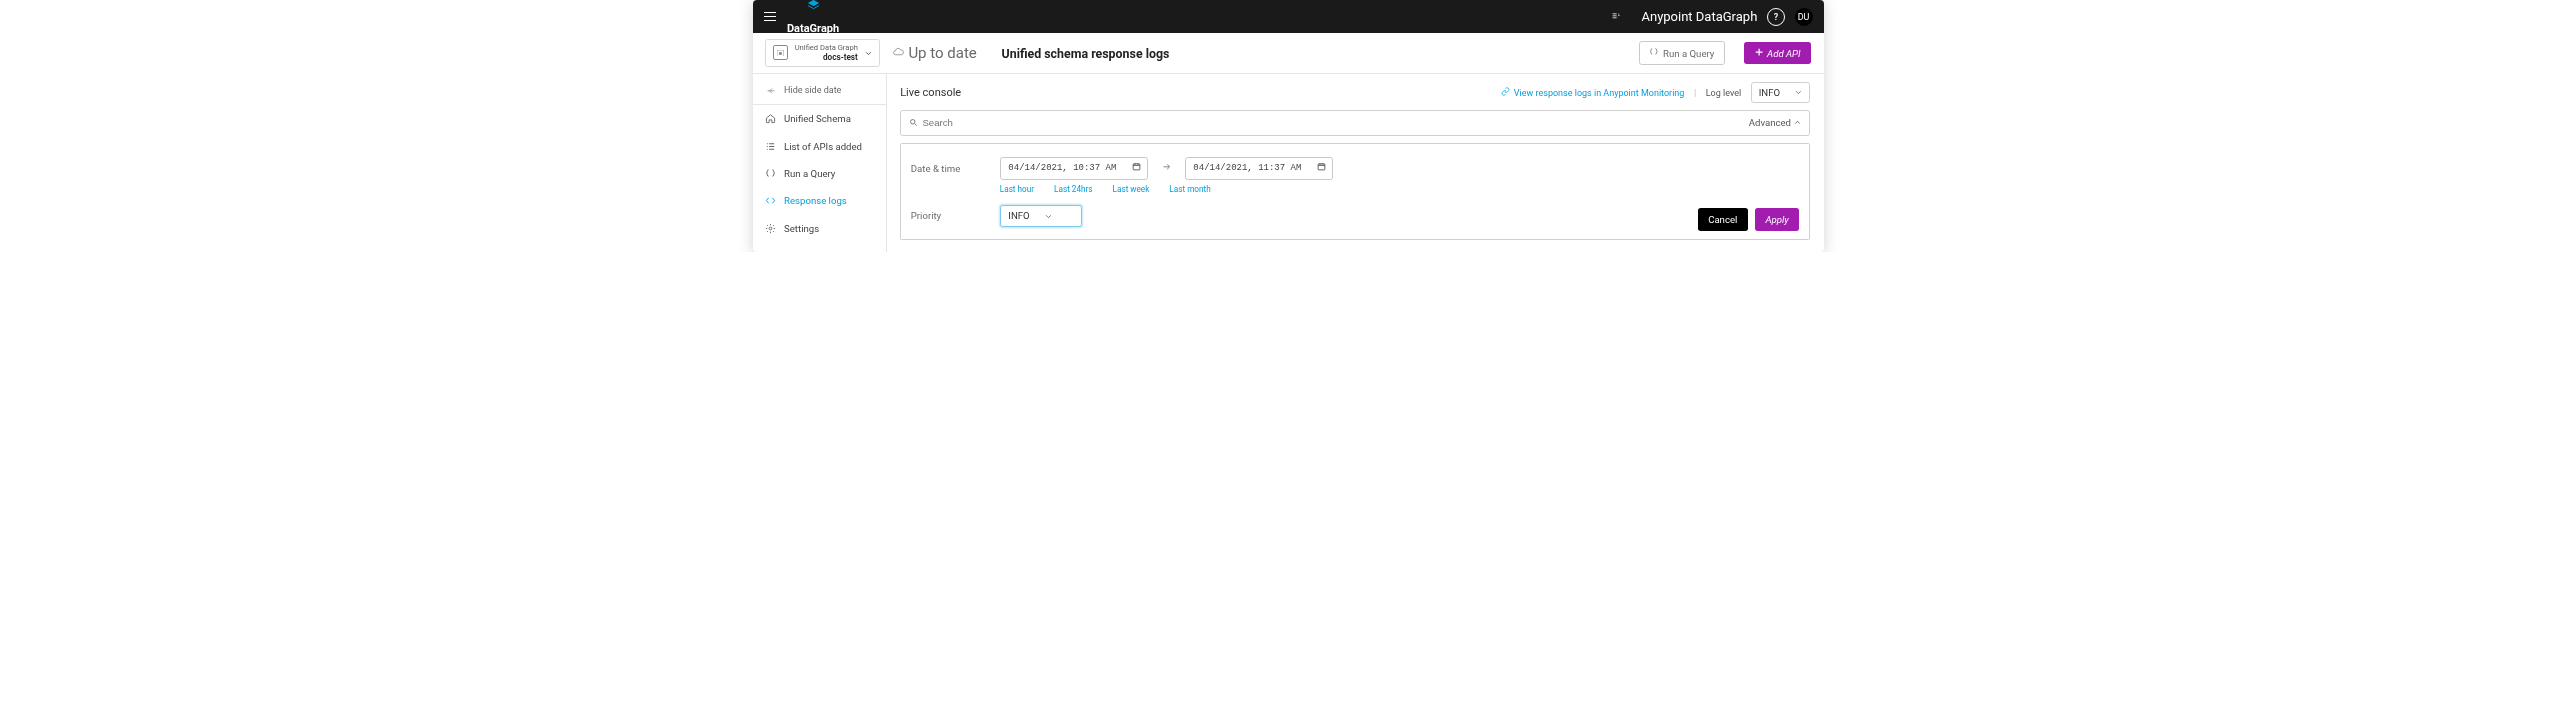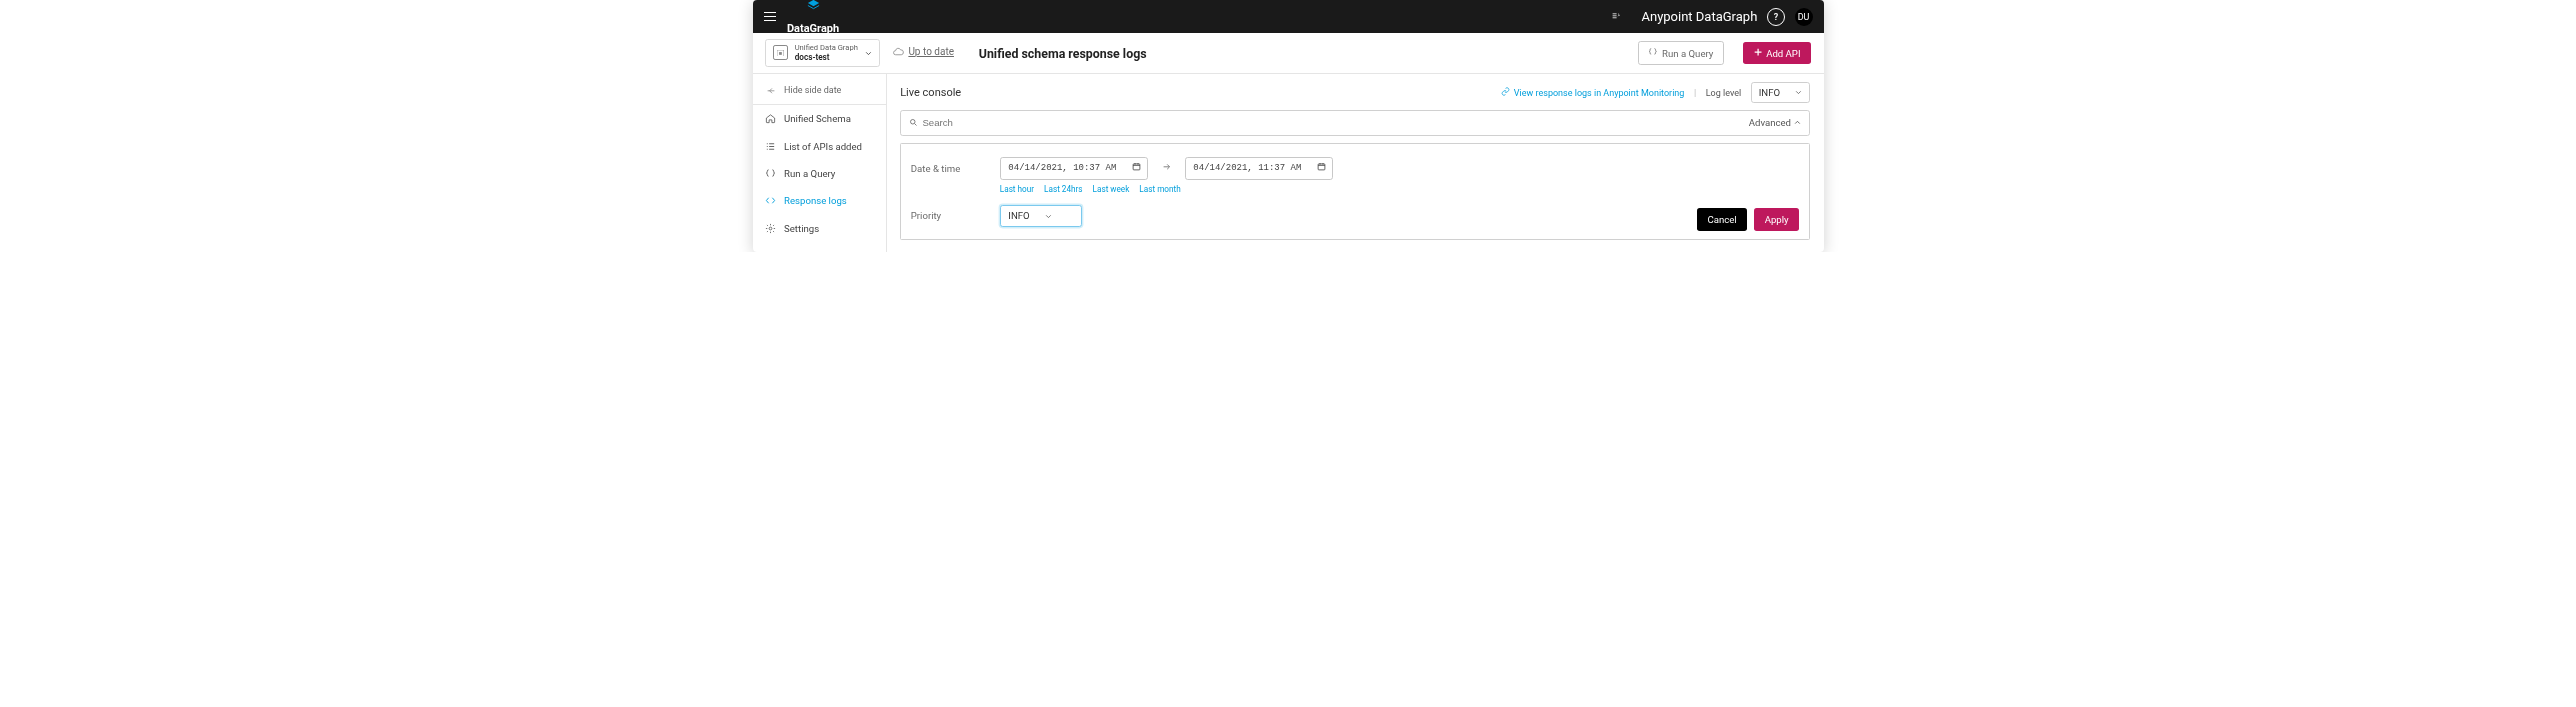--- a/index.html
+++ b/index.html
@@ -16,32 +16,32 @@
   .logo { color:#00a0df; }
   .brand-text { font-weight:700; font-size:11px; color:#fff; }
   .topbar-right { display:flex; align-items:center; gap:9.6px; }
   .breadcrumb { display:flex; align-items:center; gap:21px; font-size:13px; color:#fff; }
   .circle { width:18px; height:18px; border-radius:50%; display:flex; align-items:center; justify-content:center; font-size:9px; }
   .help-circle { border:1px solid #fff; font-weight:600; }
   .avatar-circle { background:#000; font-weight:400; }
 
   
   .headerrow { display:flex; align-items:center; gap:12.4px; height:41px; padding:0 12.4px; border-bottom:0.7px solid #e5e5e5; }
-  .project-select { display:flex; align-items:center; gap:6.9px; border:0.7px solid #d9d9d9; border-radius:2.7px; padding:4.1px 6.9px; min-width:113px; cursor:pointer; }
+  .project-select { display:flex; align-items:center; gap:6.9px; border:0.7px solid #d9d9d9; border-radius:2.7px; padding:4.1px 6.9px; min-width:113px; cursor:pointer;text-align:right; }
   .project-icon { width:15px; height:15px; border:0.7px solid #888; border-radius:2.1px; display:flex; align-items:center; justify-content:center; }
   .project-lines { display:flex; flex-direction:column; line-height:1.1; }
   .project-top { font-size:7.6px; color:#5e5e5e; }
   .project-bottom { font-size:8.2px; color:#222; font-weight:600; }
   .project-caret { margin-left:auto; color:#444; }
-  .cloud-status { display:flex; gap:4.1px; color:#6a6a6a; font-size:10px;text-decoration:underline; }
+  .cloud-status { display:flex; align-items:center; gap:4.1px; color:#6a6a6a; font-size:15px; }
   .page-title { font-size:12.4px; font-weight:700; color:#222; margin-left:12.4px; }
   .headerrow-spacer { flex:1; }
   .btn { display:inline-flex; align-items:center; gap:4.1px; border-radius:2.7px; font-size:9.6px; padding:4.8px 9.6px; cursor:pointer; border:0.7px solid transparent; }
   .btn-outline { border:0.7px solid #c9c9c9; color:#6a6a6a; background:#fff; }
-  .btn-primary { background:#be185d; color:#fff; }
+  .btn-primary { background:#a21caf; color:#fff;font-style:italic; }
   .btn-gray { background:#000000; color:#fff; }
 
   
   .body { display:flex; }
   .sidebar { width:134px; border-right:0.7px solid #e5e5e5; padding-top:2.7px; }
   .side-item { display:flex; align-items:center; gap:8.2px; padding:8.2px 12.4px; font-size:9.6px; color:#444; cursor:pointer; }
   .side-item:first-child { border-bottom:0.7px solid #e5e5e5; color:#666; font-size:9px; }
   .side-item.active { color:#009edb; }
   .side-icon { width:11px; height:11px; display:flex; align-items:center; justify-content:center; color:inherit; flex-shrink:0; }
 
@@ -58,21 +58,21 @@
 
   .search-bar { display:flex; align-items:flex-start; border:0.7px solid #d0d0d0; border-radius:2.7px; padding:5.5px 8.2px; margin-bottom:7px; }
   .search-bar input { border:none; outline:none; font-size:9.6px; flex:1; color:#333; }
   .adv { margin-left:auto; color:#555; font-size:9.6px; display:flex; align-items:center; gap:2.7px; cursor:pointer; }
 
   .filters-panel { border:0.7px solid #d0d0d0; border-radius:1.4px; padding:12.4px 9.6px 8.2px 9.6px; position:relative; }
   .filter-row { display:flex; align-items:center; gap:13.7px; margin-bottom:4.1px; }
   .filter-label { width:76px; font-size:9.6px; color:#6b6b6b; flex-shrink:0; }
   .dt-input { display:inline-flex; align-items:center; justify-content:space-between; border:0.7px solid #c8c8c8; border-radius:2.7px; padding:4.8px 6.9px; font-family:"SFMono-Regular",Consolas,"Liberation Mono",Menlo,monospace; font-size:9px; color:#444; min-width:148px; background:#fff; }
   .between-arrow { color:#666; }
-  .quick-links { margin-left:89px; display:flex; gap:10px; font-size:8.2px; margin-bottom:11px; }
+  .quick-links { margin-left:89px; display:flex; gap:20px; font-size:8.2px; margin-bottom:11px; }
   .quick-links span { color:#009edb; cursor:pointer; }
   .panel-actions { position:absolute; right:9.6px; bottom:8.2px; display:flex; gap:6.9px; }
 </style>
 </head>
 <body>
 
 <div class="app-frame">
 
   <div class="topbar">
     <div class="topbar-left">

